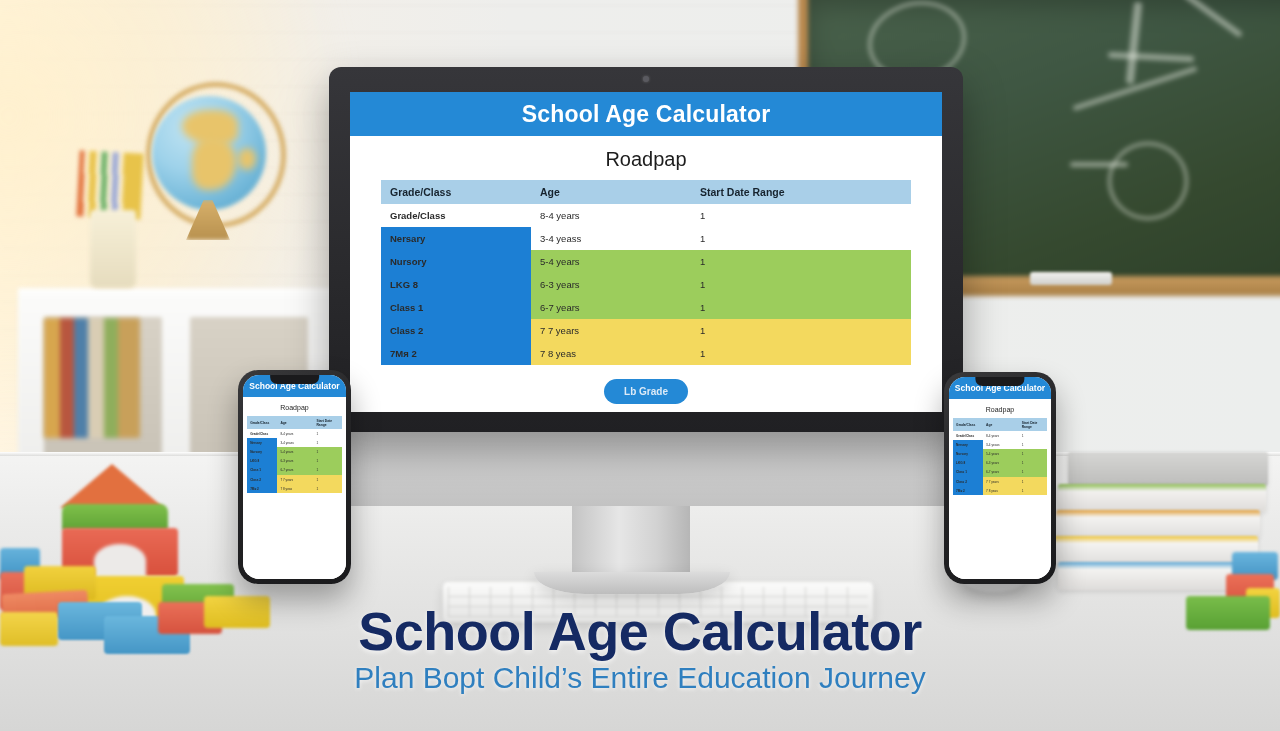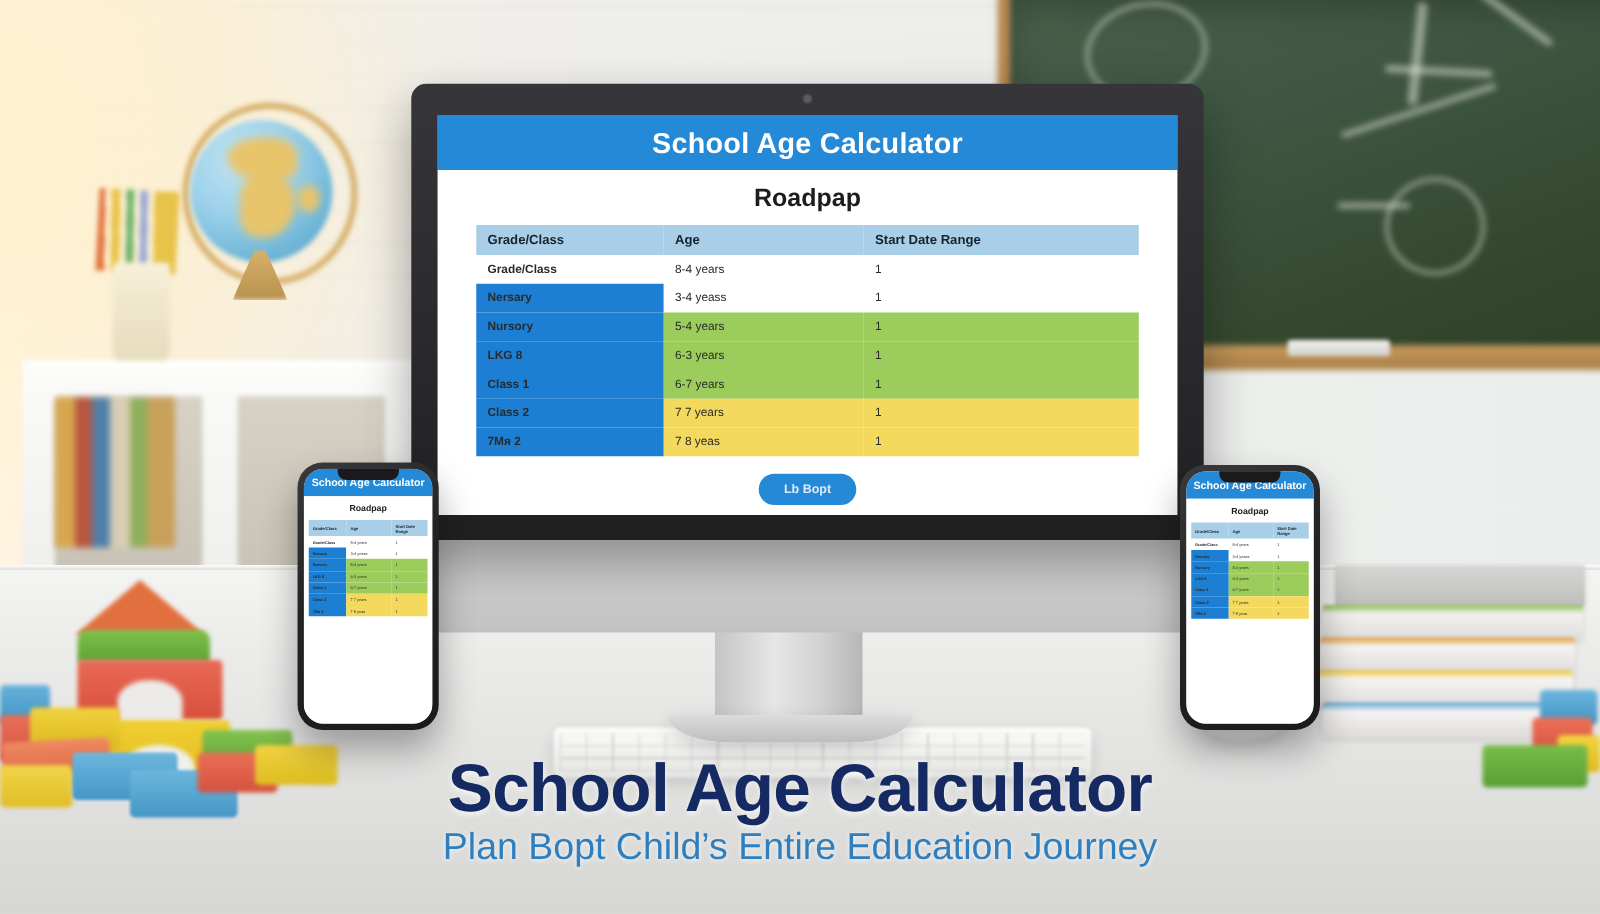--- a/index.html
+++ b/index.html
@@ -158,21 +158,21 @@
     box-shadow:0 6px 16px rgba(0,0,0,.16);
   }
 
   
   .app{height:100%;display:flex;flex-direction:column;background:#fff;}
   .app-header{
     background:#2489d6;color:#fff;text-align:center;font-weight:bold;flex:none;
     display:flex;align-items:center;justify-content:center;
   }
   .app-body{flex:1;background:#fff;}
-  .app-title{text-align:center;font-weight:bold;color:#1d1d1d;}
+  .app-title{text-align:center;font-weight:normal;color:#1d1d1d;}
   .tbl{width:100%;border-collapse:collapse;table-layout:fixed;}
   .tbl th{
     background:#a9cfe8;color:#16232e;text-align:left;font-weight:bold;
   }
   .tbl td{color:#2a2a2a;}
   .cell-grade{background:#1c7fd4;color:#fff;font-weight:bold;}
   .cell-plain{background:#fff;color:#2a2a2a;font-weight:bold;}
   .row-green td.d{background:#9ccd5c;}
   .row-yellow td.d{background:#f3d95e;}
   .row-white td.d{background:#fff;}
@@ -374,21 +374,21 @@
                   </tr>
                   <tr class="row-yellow">
                     <td class="cell-grade">7Mя 2</td>
                     <td class="d">7 8 yeas</td>
                     <td class="d">1</td>
                   </tr>
                 </tbody>
             </table>
 
             <div class="btn-row">
-              <button class="app-btn">Lb Bopt</button>
+              <button class="app-btn">Lb Grade</button>
             </div>
           </div>
 
         </div>
       </div>
     </div>
   </div>
 
   <div class="phone" style="left:238px;top:370px;width:113px;height:214px;">
     <div class="phone-body">

